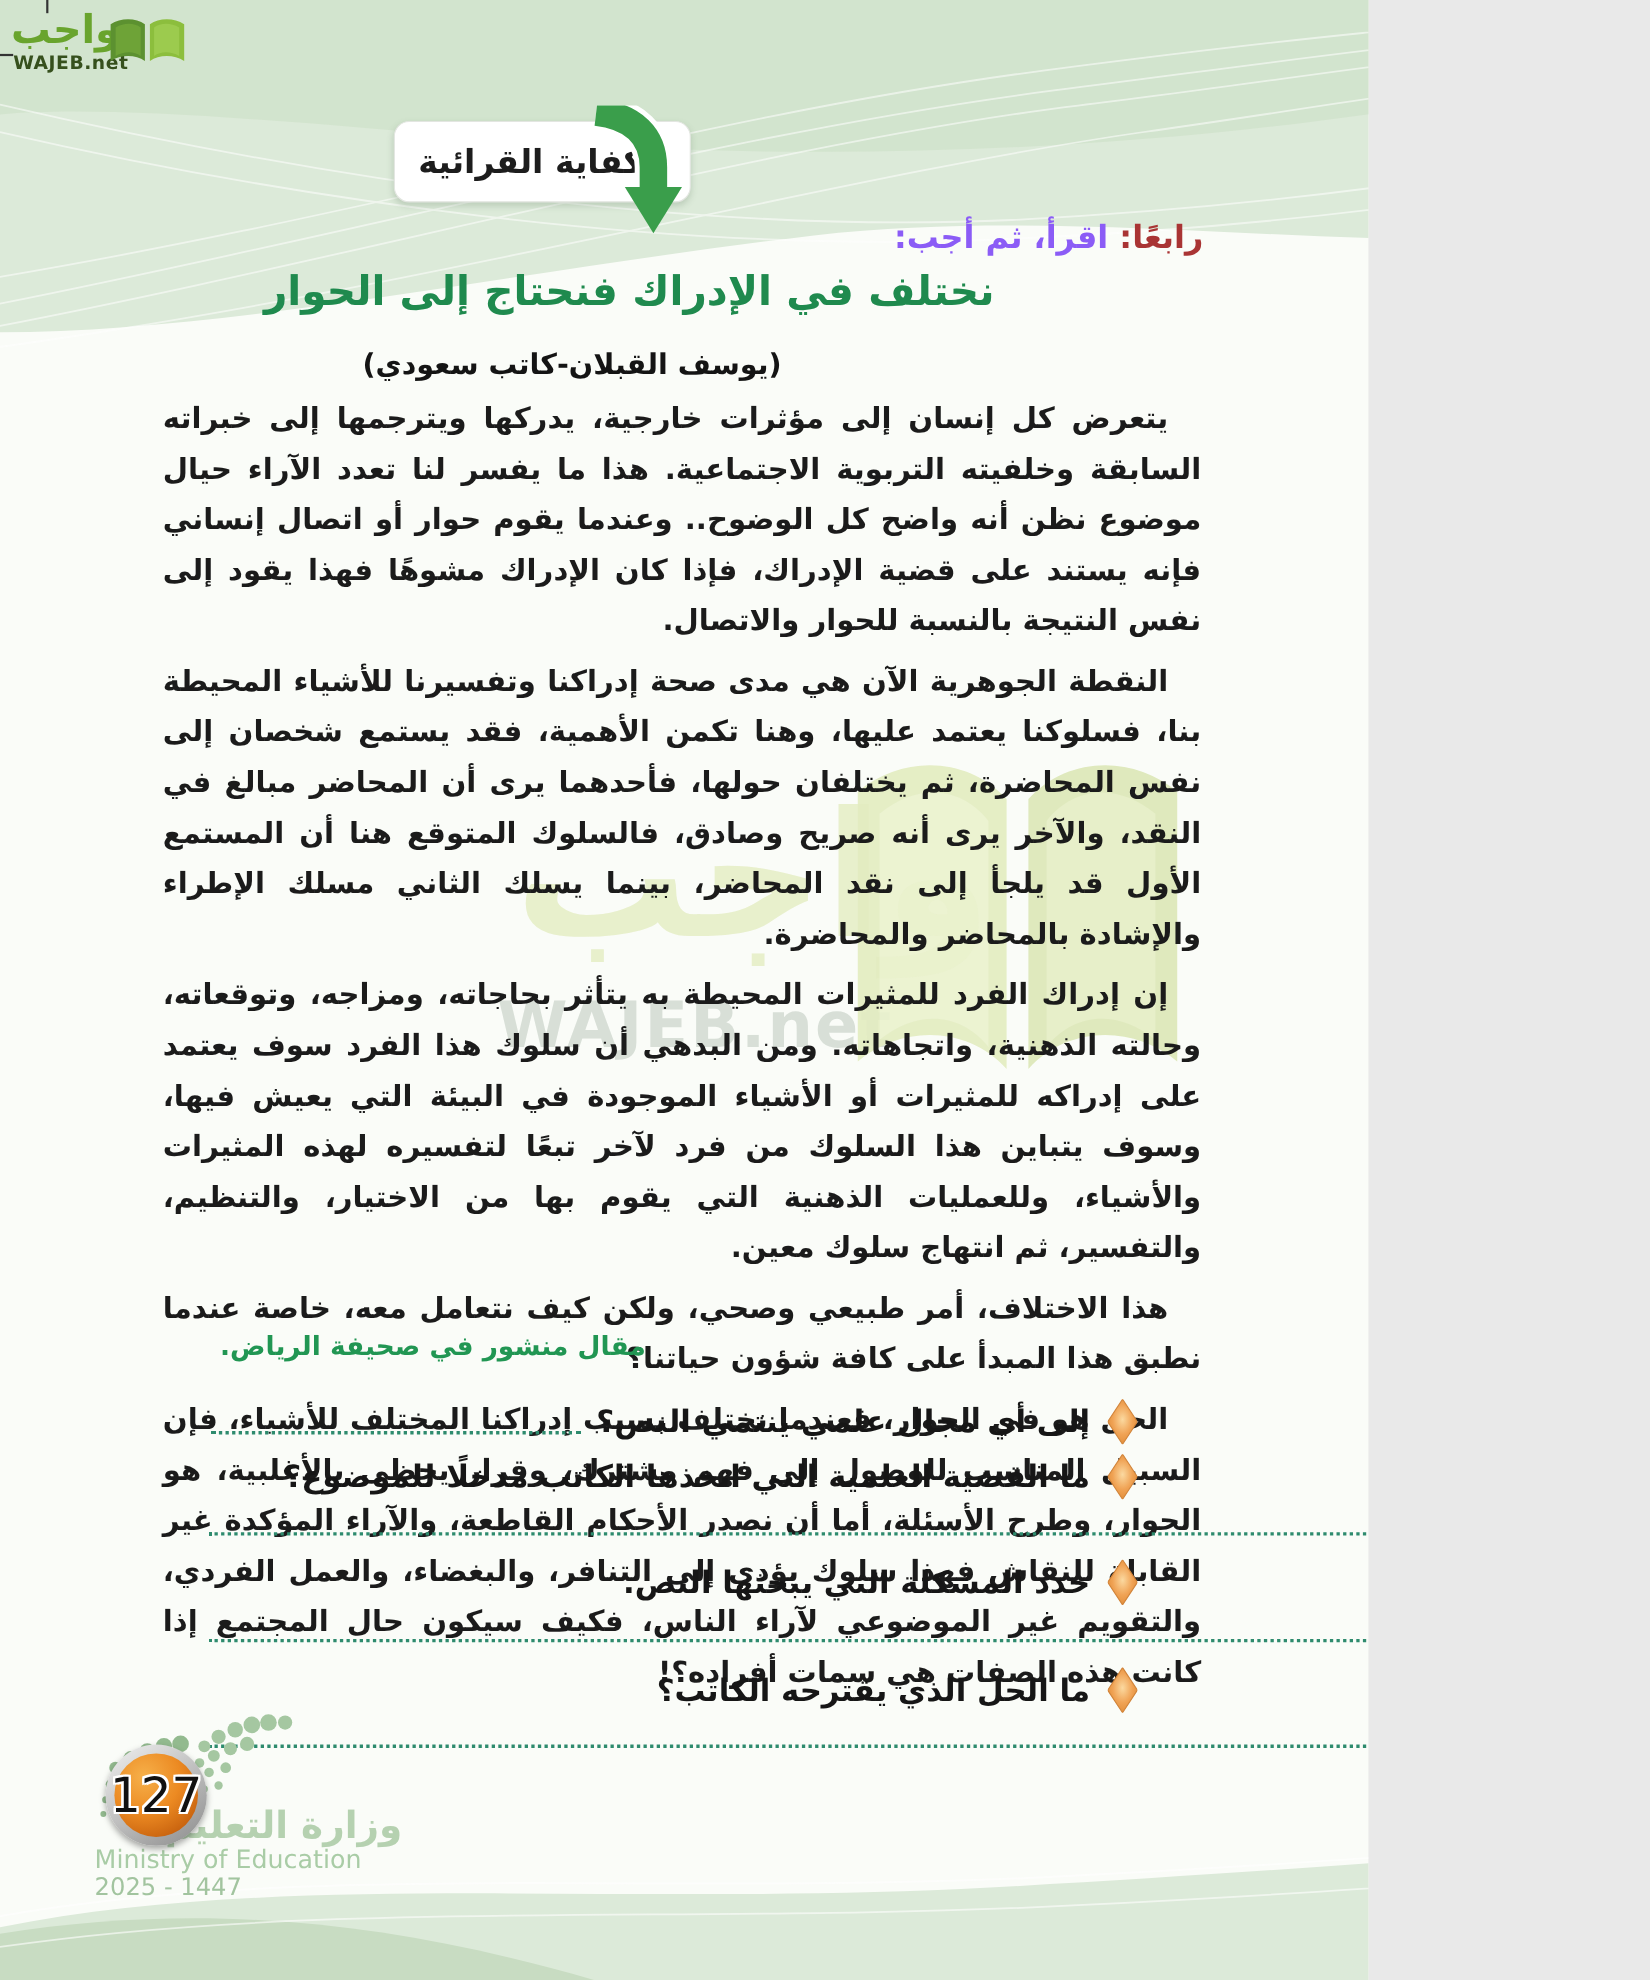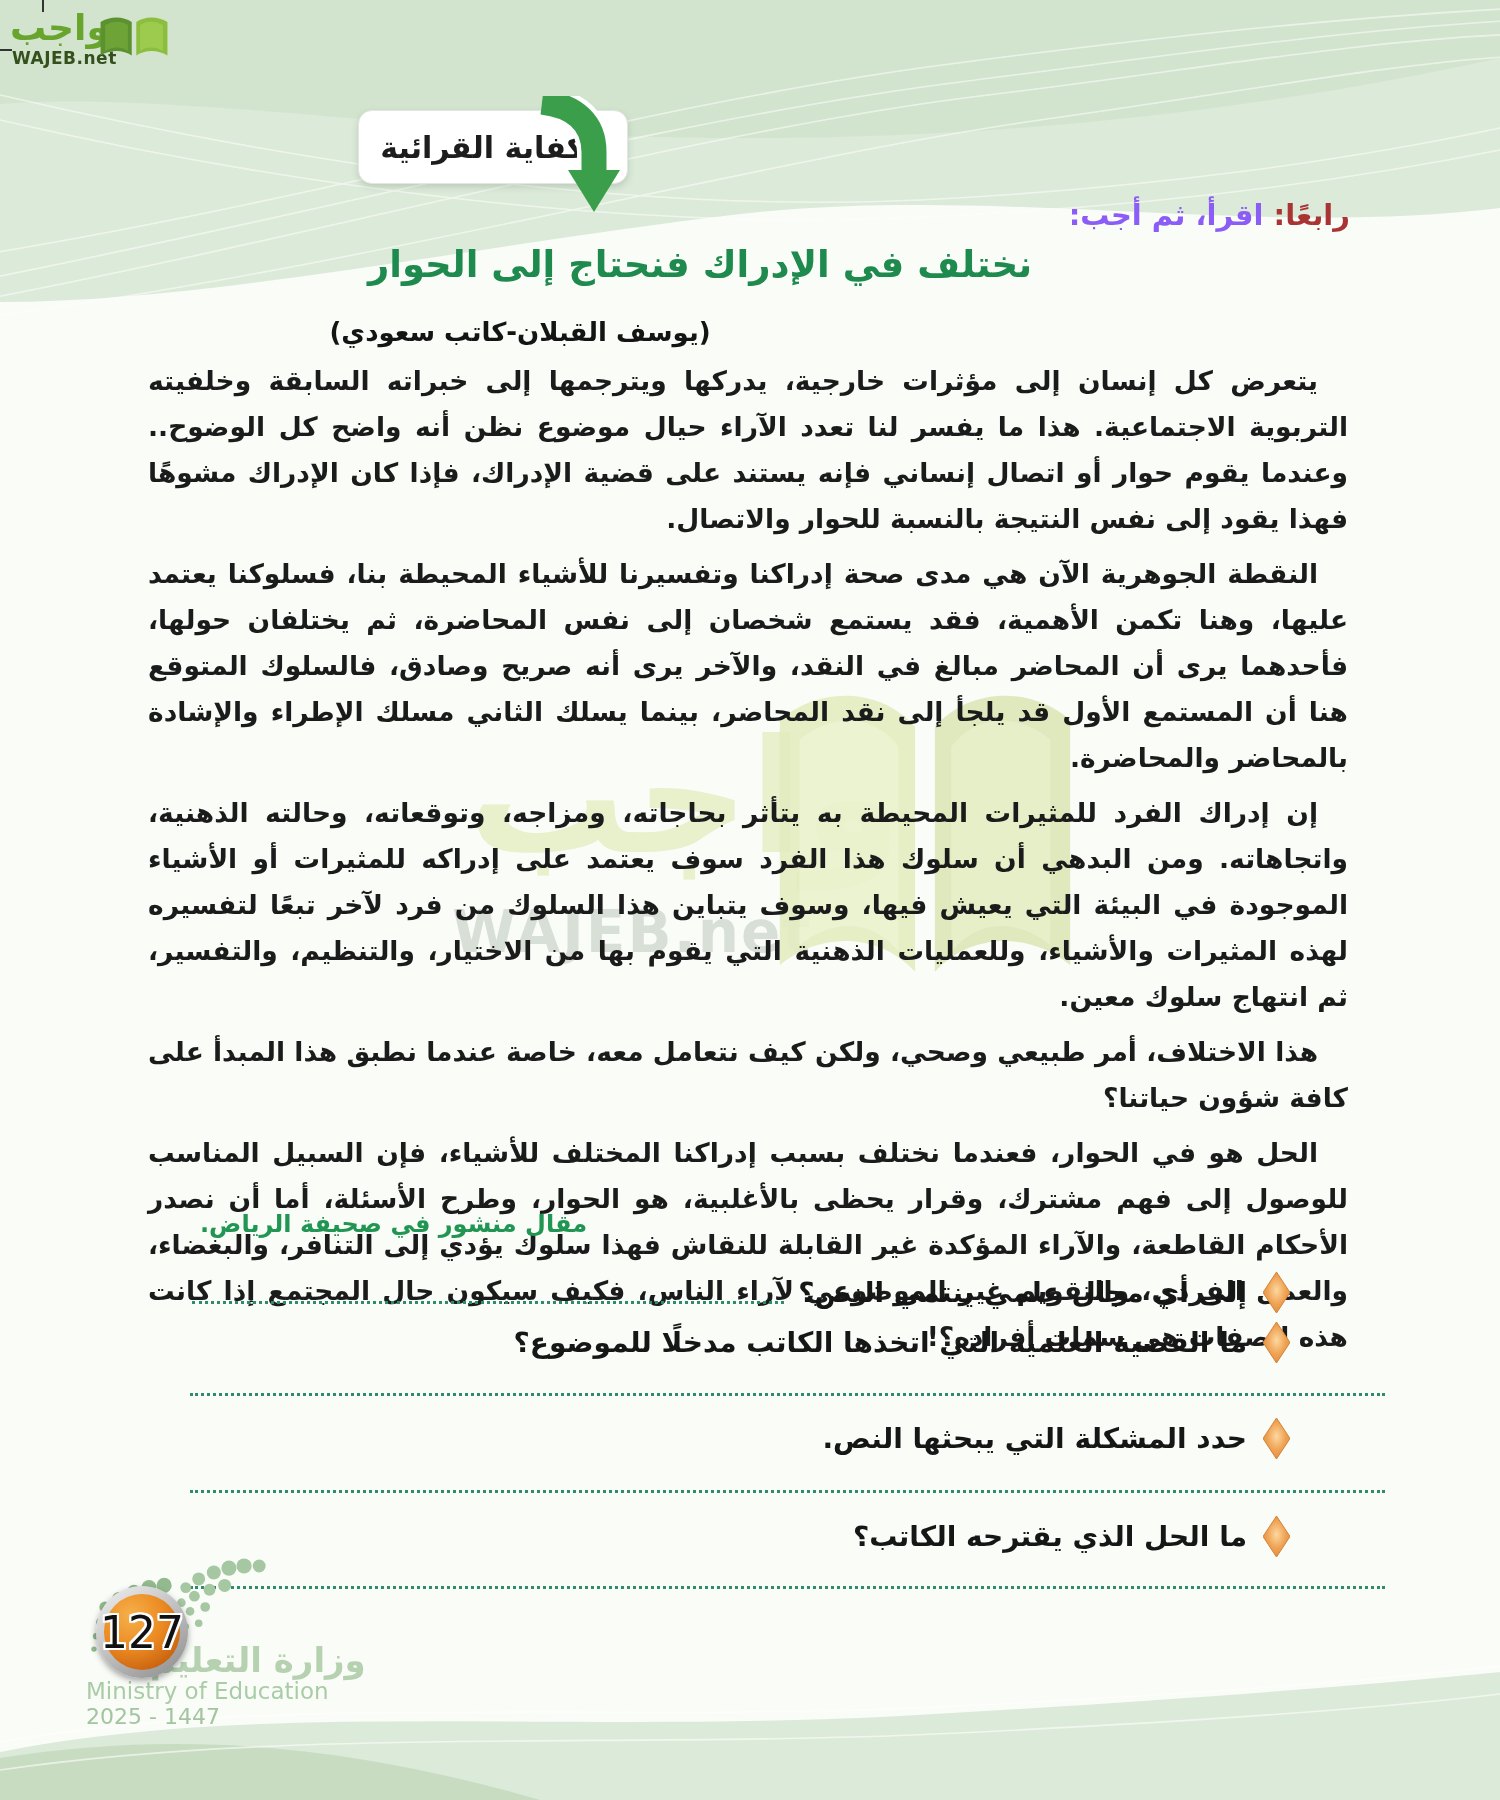--- a/index.html
+++ b/index.html
@@ -1,17 +1,17 @@
 <!DOCTYPE html>
 <html lang="ar"><head>
 <meta charset="utf-8">
 <style>
   html,body{margin:0;padding:0;background:#e9e9e9;}
-  .page{position:relative;width:1500px;height:1800px;background:#fafcf8;overflow:hidden;
-        font-family:"DejaVu Sans",sans-serif;color:#1b1b1b;}
+  .page{position:relative;width:1208px;height:1800px;background:#fafcf8;overflow:hidden;
+        font-family:"DejaVu Sans",sans-serif;color:#1b1b1b;padding-left:36px;}
   svg{display:block;}
 
   
   .wave-top{position:absolute;top:0;left:0;width:1500px;height:340px;z-index:0;}
   .wave-bottom{position:absolute;top:1630px;left:0;width:1500px;height:170px;z-index:0;}
 
   
   .crop-v{position:absolute;left:42px;top:0;width:2px;height:12px;background:#333;z-index:5;}
   .crop-h{position:absolute;left:0;top:49px;width:12px;height:2px;background:#333;z-index:5;}
 

